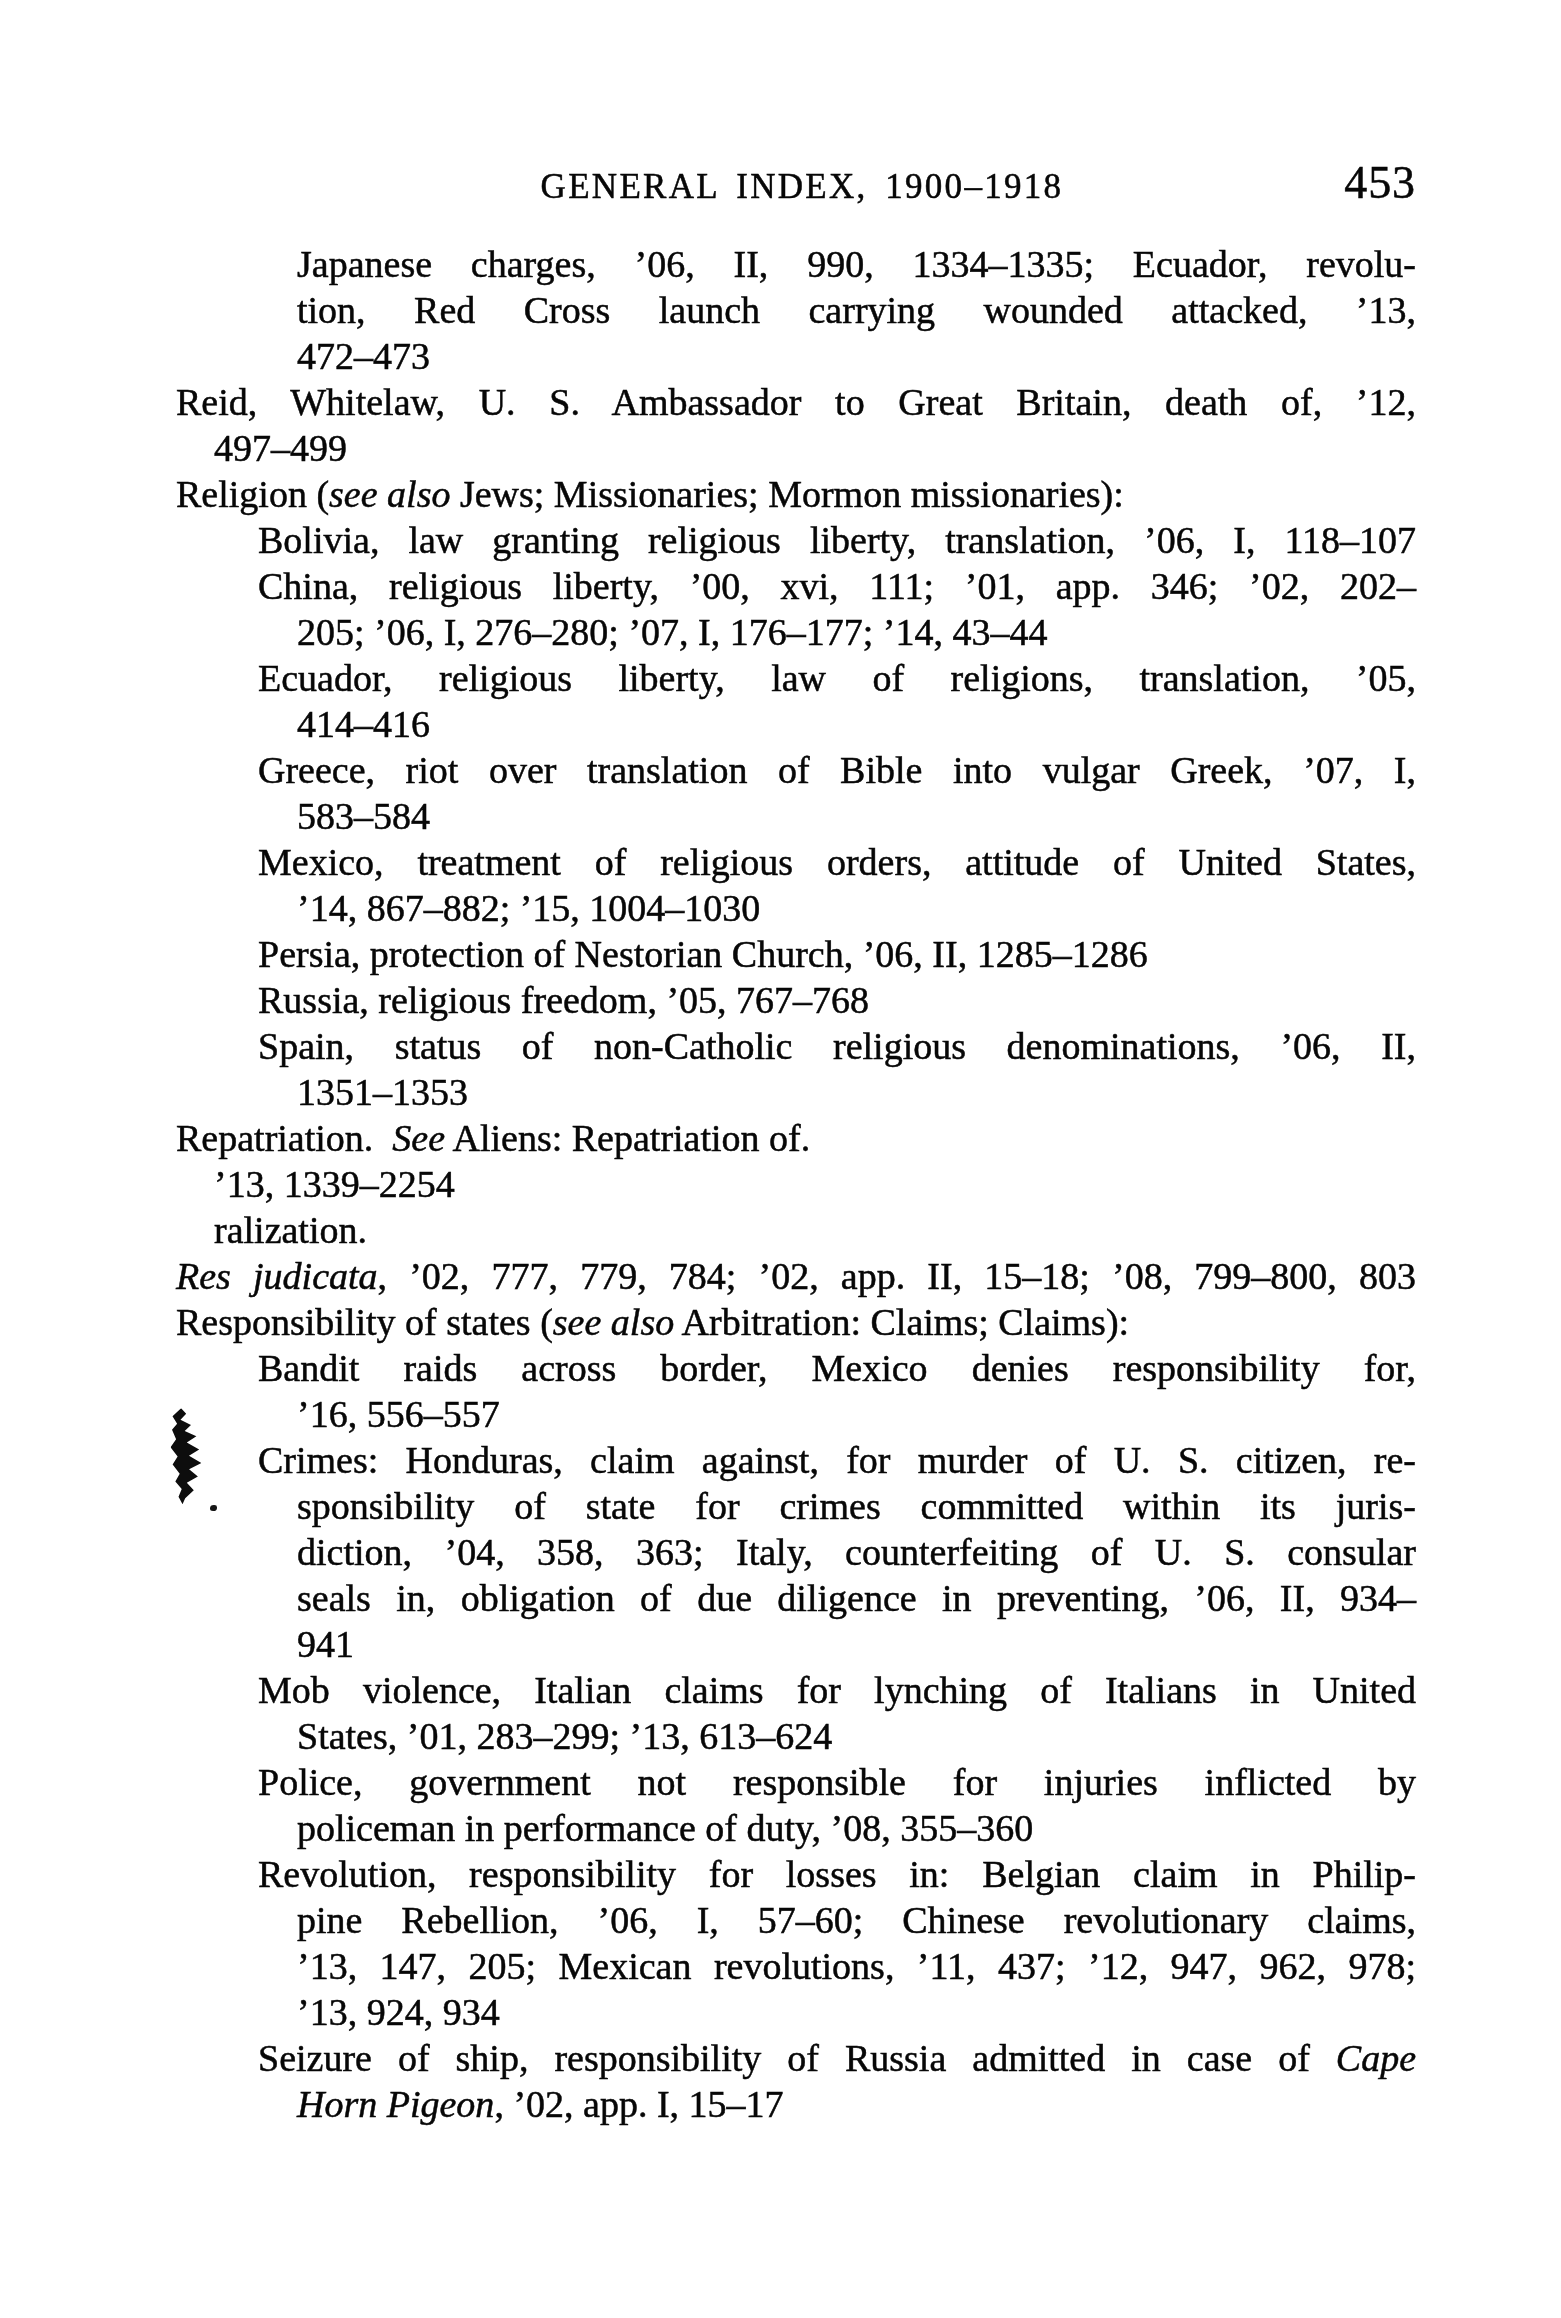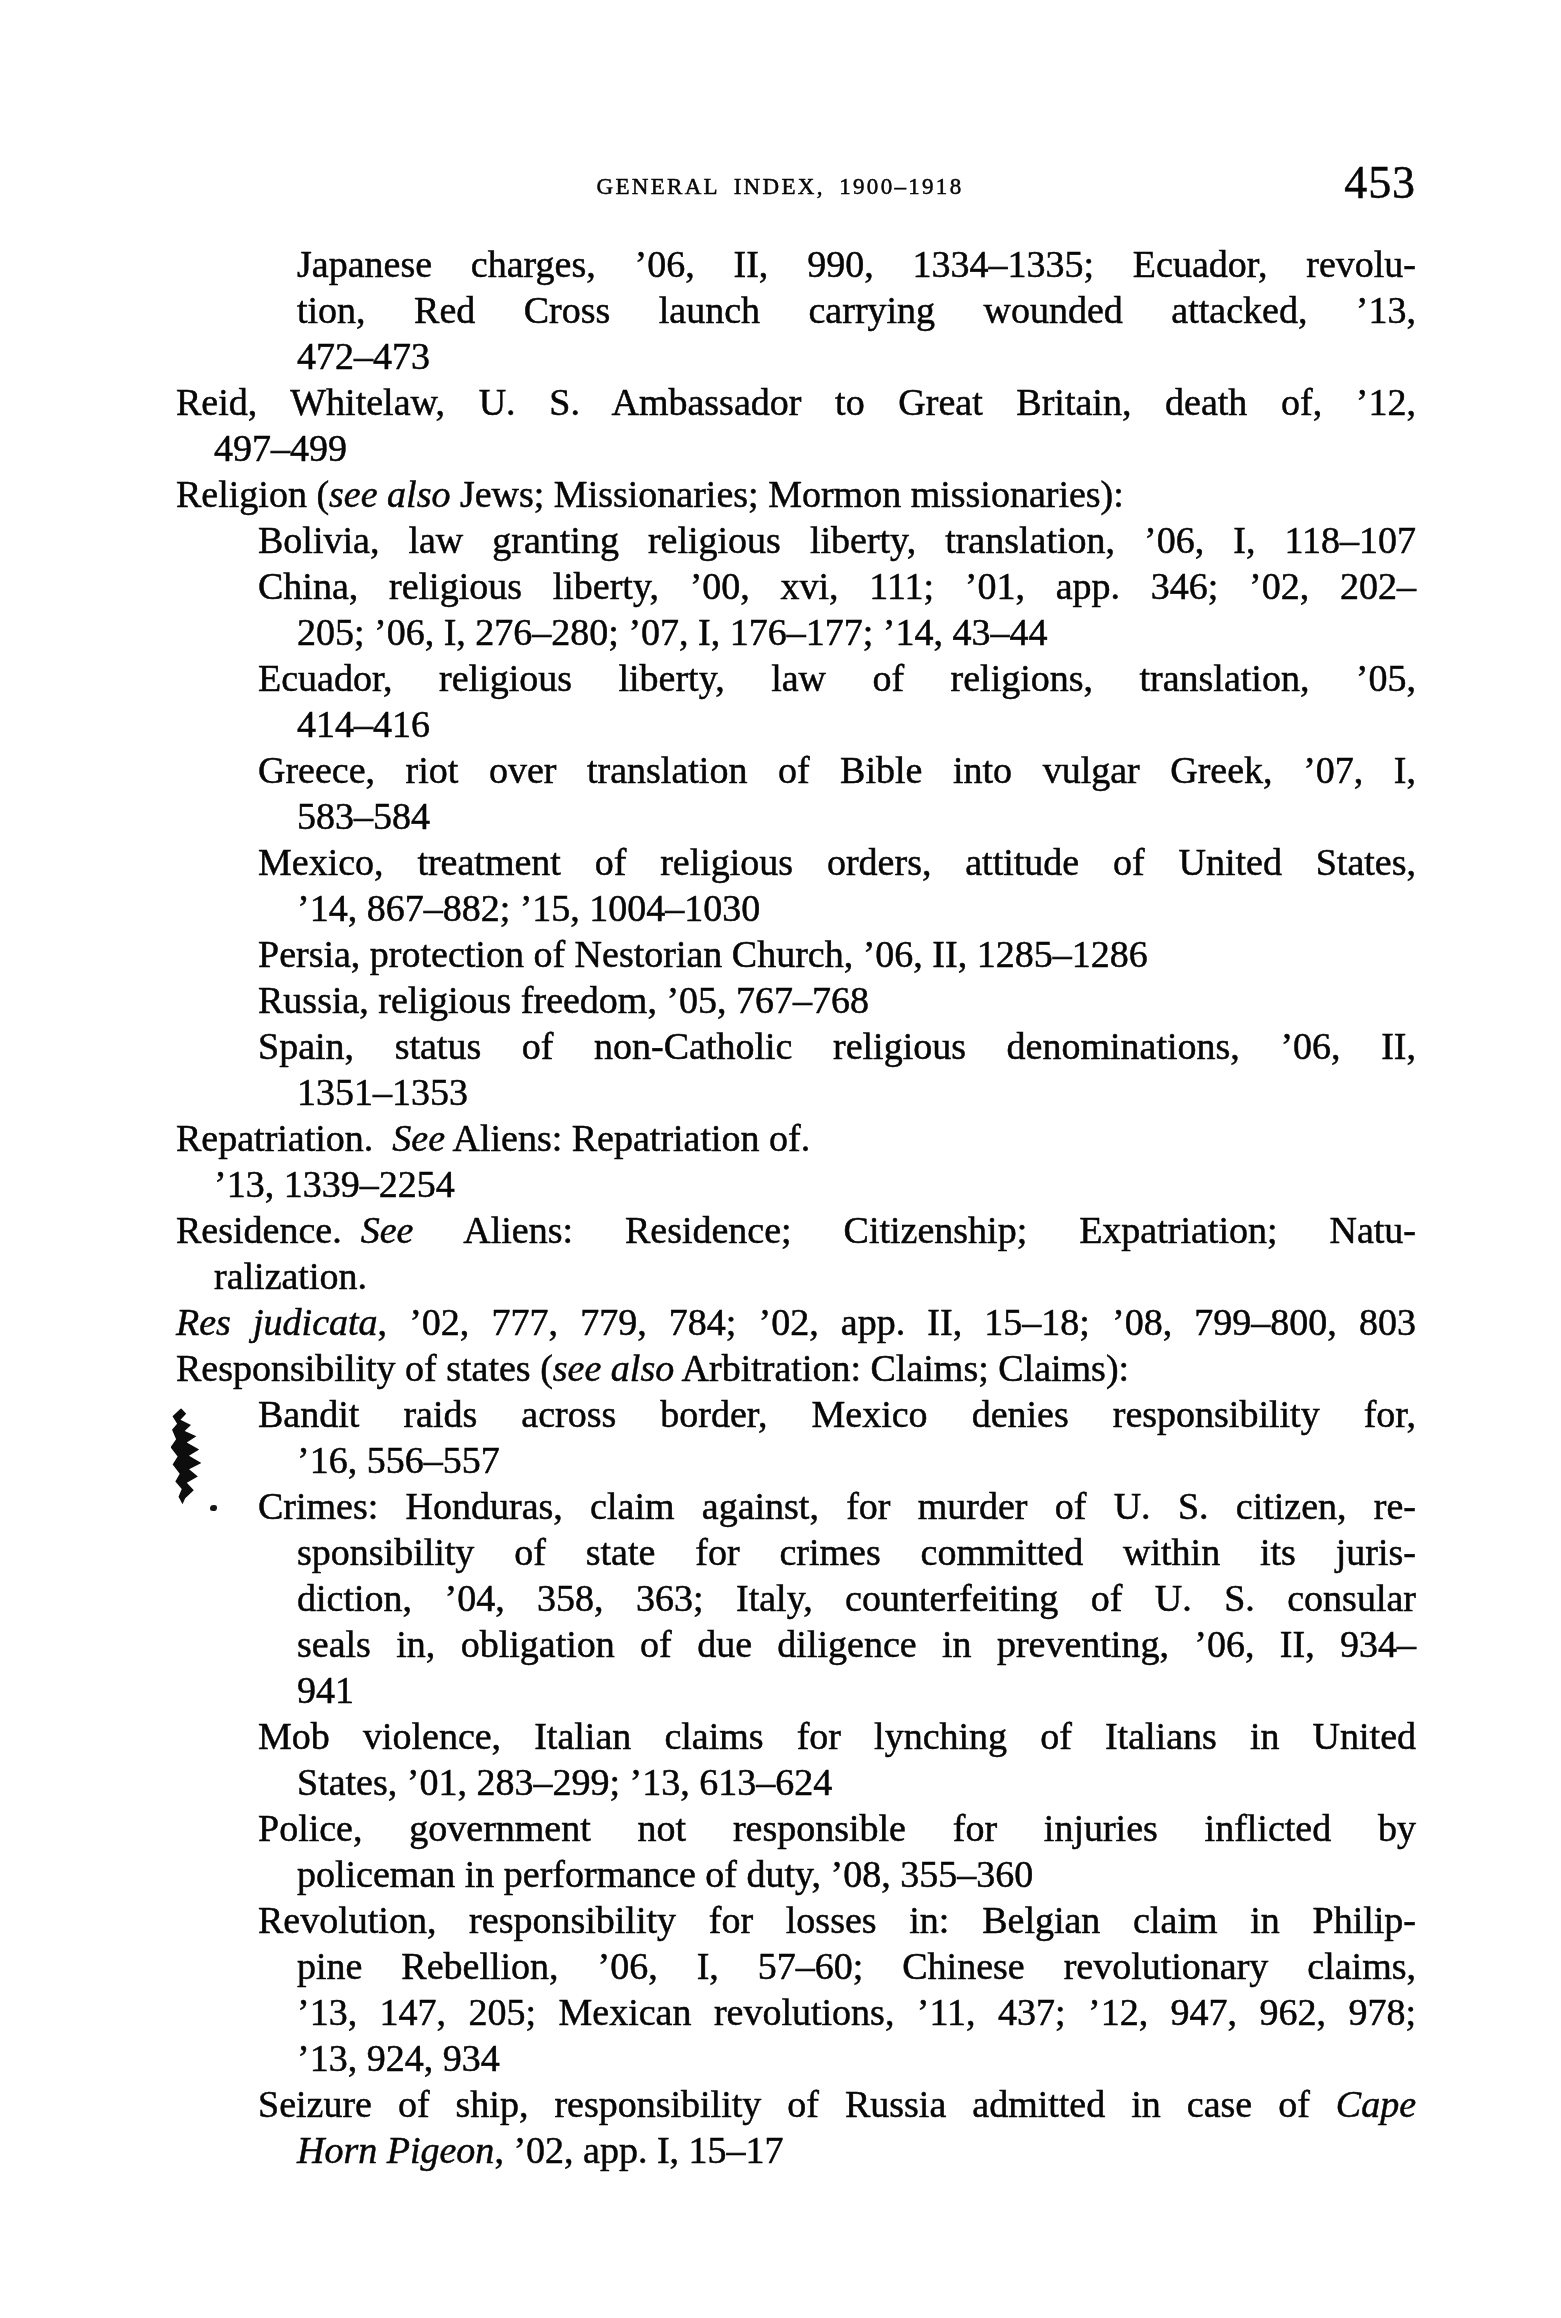--- a/index.html
+++ b/index.html
@@ -17,24 +17,24 @@
   }
   .page {
     position: absolute;
     left: 0; top: 0;
     width: 1561px; height: 2515px;
     background: #ffffff;
   }
   .header-title {
     position: absolute;
     top: 169px;
-    left: 160px;
+    left: 182px;
     width: 1240px;
     text-align: center;
-    font-size: 23px;
+    font-size: 35px;
     line-height: 35px;
     letter-spacing: 2.3px;
     word-spacing: 6.5px;
     white-space: pre;
   }
   .page-number {
     position: absolute;
     top: 160px;
     left: 176px;
     width: 1240px;
@@ -115,21 +115,20 @@
       <div class="line l1 j"><span>Greece, riot over translation of Bible into vulgar Greek, ’07, I,</span></div>
       <div class="line l1c"><span>583–584</span></div>
       <div class="line l1 j"><span>Mexico, treatment of religious orders, attitude of United States,</span></div>
       <div class="line l1c"><span>’14, 867–882; ’15, 1004–1030</span></div>
       <div class="line l1"><span>Persia, protection of Nestorian Church, ’06, II, 1285–1286</span></div>
       <div class="line l1"><span>Russia, religious freedom, ’05, 767–768</span></div>
       <div class="line l1 j"><span>Spain, status of non-Catholic religious denominations, ’06, II,</span></div>
       <div class="line l1c"><span>1351–1353</span></div>
       <div class="line l0"><span>Repatriation. </span><span class="it">See</span><span> Aliens: Repatriation of.</span></div>
       <div class="line l0c"><span>’13, 1339–2254</span></div>
-      <div class="line l0 j"><span>Residence. </span><span class="it">See</span><span> Aliens: Residence; Citizenship; Expatriation; Natu-</span></div>
       <div class="line l0c"><span>ralization.</span></div>
       <div class="line l0 j"><span class="it">Res judicata</span><span>, ’02, 777, 779, 784; ’02, app. II, 15–18; ’08, 799–800, 803</span></div>
       <div class="line l0"><span>Responsibility of states (</span><span class="it">see also</span><span> Arbitration: Claims; Claims):</span></div>
       <div class="line l1 j"><span>Bandit raids across border, Mexico denies responsibility for,</span></div>
       <div class="line l1c"><span>’16, 556–557</span></div>
       <div class="line l1 j"><span>Crimes: Honduras, claim against, for murder of U. S. citizen, re-</span></div>
       <div class="line l1c j"><span>sponsibility of state for crimes committed within its juris-</span></div>
       <div class="line l1c j"><span>diction, ’04, 358, 363; Italy, counterfeiting of U. S. consular</span></div>
       <div class="line l1c j"><span>seals in, obligation of due diligence in preventing, ’06, II, 934–</span></div>
       <div class="line l1c"><span>941</span></div>

